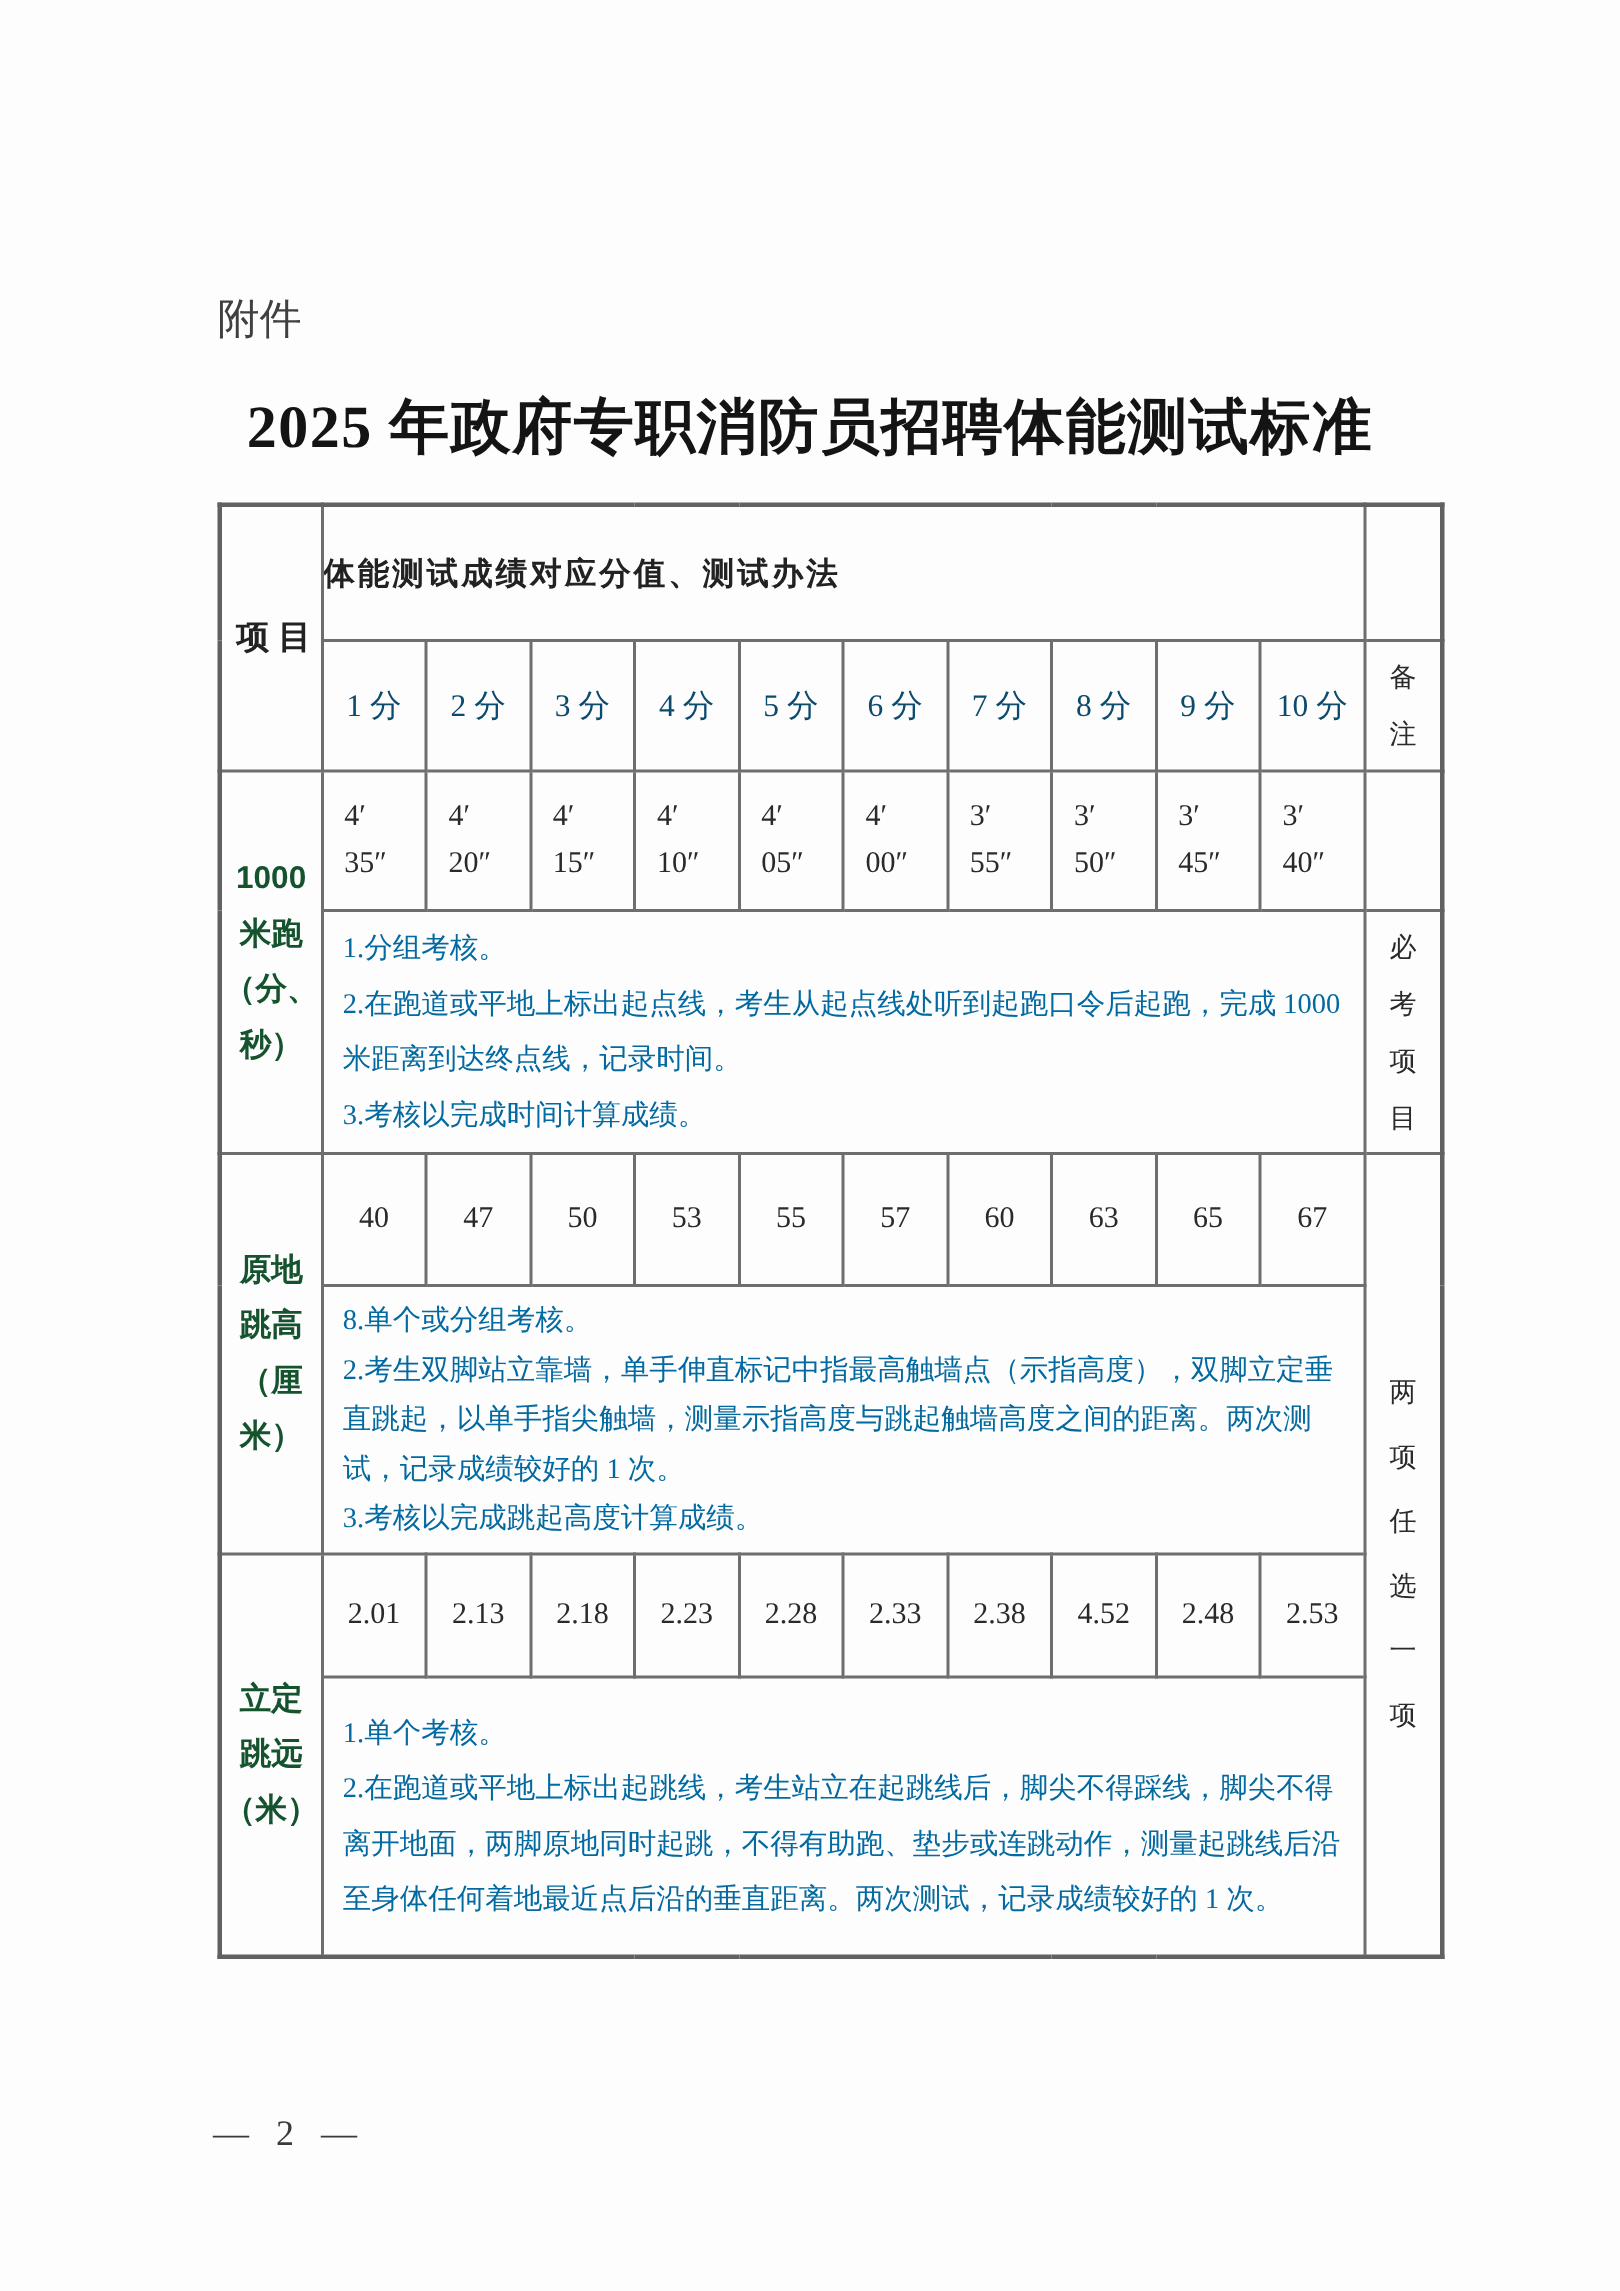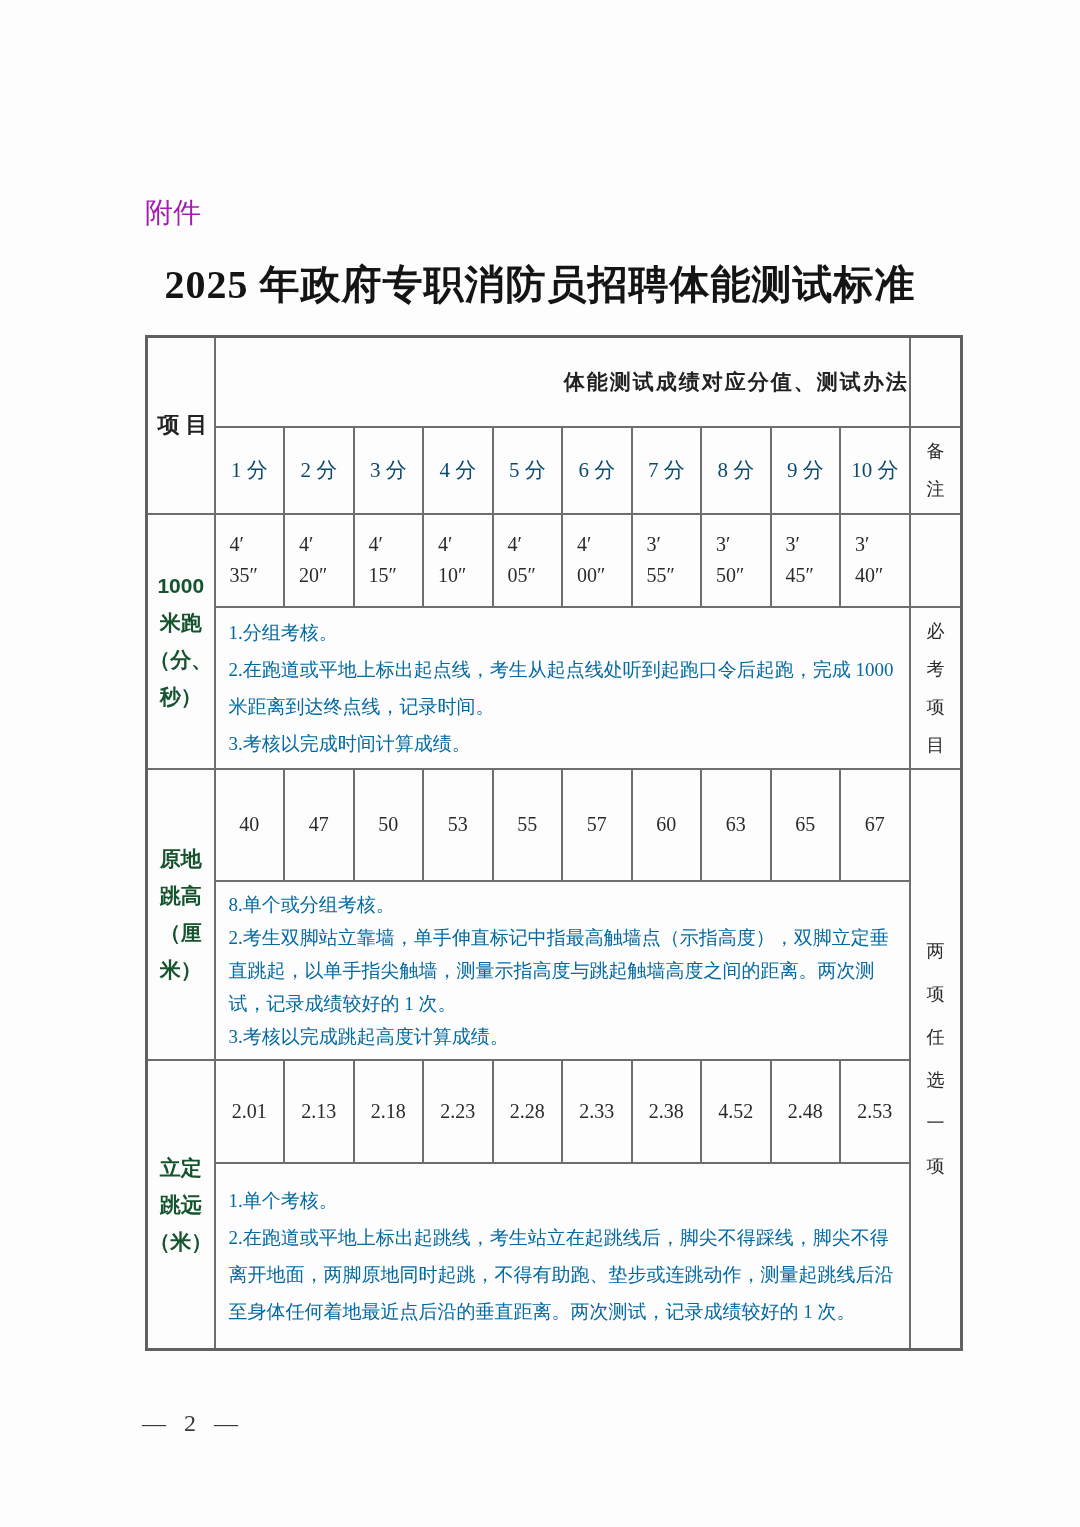--- a/index.html
+++ b/index.html
@@ -14,21 +14,21 @@
     font-family: "Liberation Serif", "DejaVu Serif", serif;
     overflow: hidden;
   }
   .attachment {
     position: absolute;
     left: 145px;
     top: 194px;
     font-size: 28px;
     font-family: "Liberation Sans", "DejaVu Sans", sans-serif;
     font-weight: 500;
-    color: #a21caf;
+    color: #404040;
   }
   .doc-title {
     position: absolute;
     top: 257px;
     left: 0;
     width: 100%;
     text-align: center;
     font-size: 40px;
     font-weight: 700;
     letter-spacing: 1px;
@@ -48,36 +48,36 @@
     border: 2px solid #6e6e6e;
     vertical-align: middle;
     overflow: hidden;
   }
   
   
   tr.r-head1  td { height: 90px; }
   tr.r-head2  td { height: 87px; }
   tr.r-run-v  td { height: 93px; }
   tr.r-run-m  td { height: 155px; }
-  tr.r-hj-v   td { height: 112px; }
+  tr.r-hj-v   td { height: 88px; }
   tr.r-hj-m   td { height: 165px; }
-  tr.r-lj-v   td { height: 103px; }
+  tr.r-lj-v   td { height: 82px; }
   tr.r-lj-m   td { height: 187px; }
 
   .item-head {
     text-align: right;
     font-family: "Liberation Sans", "DejaVu Sans", sans-serif;
     font-weight: 700;
     font-size: 22px;
     letter-spacing: 6px;
     text-indent: 6px;
     color: #222;
   }
   .span-head {
-    text-align: right;
+    text-align: left;
     font-family: "Liberation Sans", "DejaVu Sans", sans-serif;
     font-weight: 700;
     font-size: 21px;
     letter-spacing: 2px;
     color: #222;
   }
   .score-head {
     text-align: center;
     font-size: 21px;
     color: #0c4a6e;

